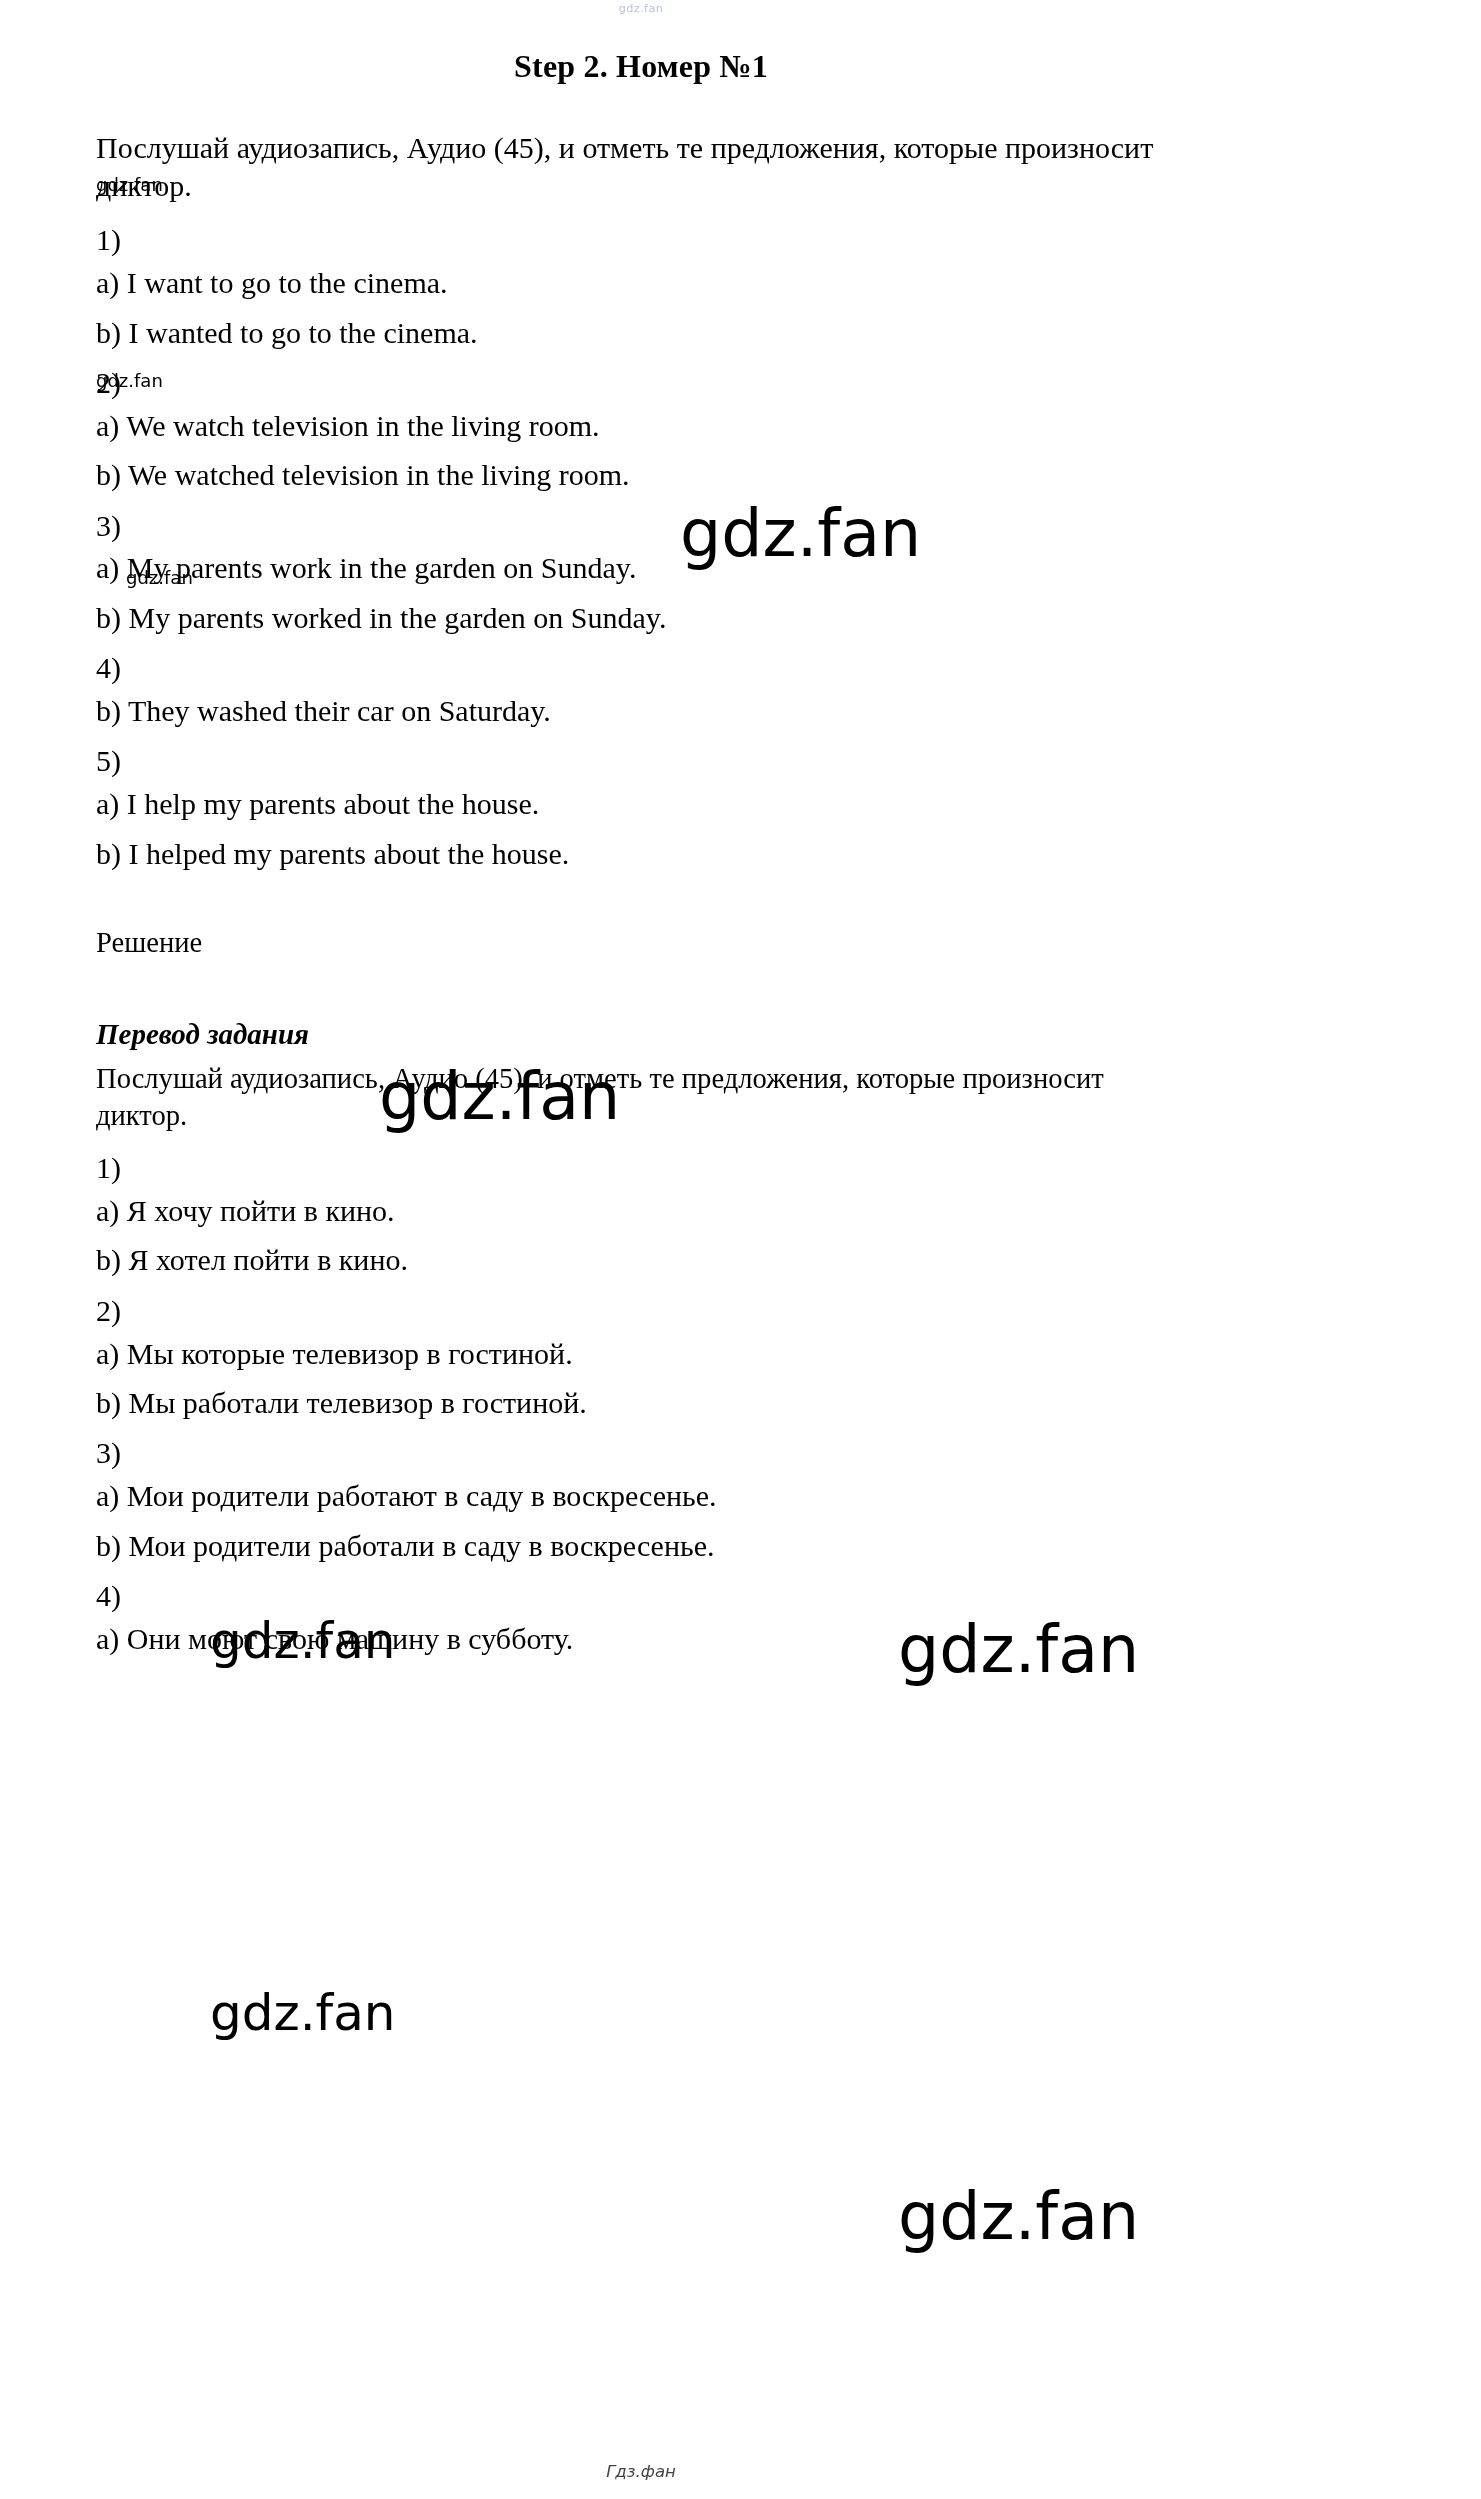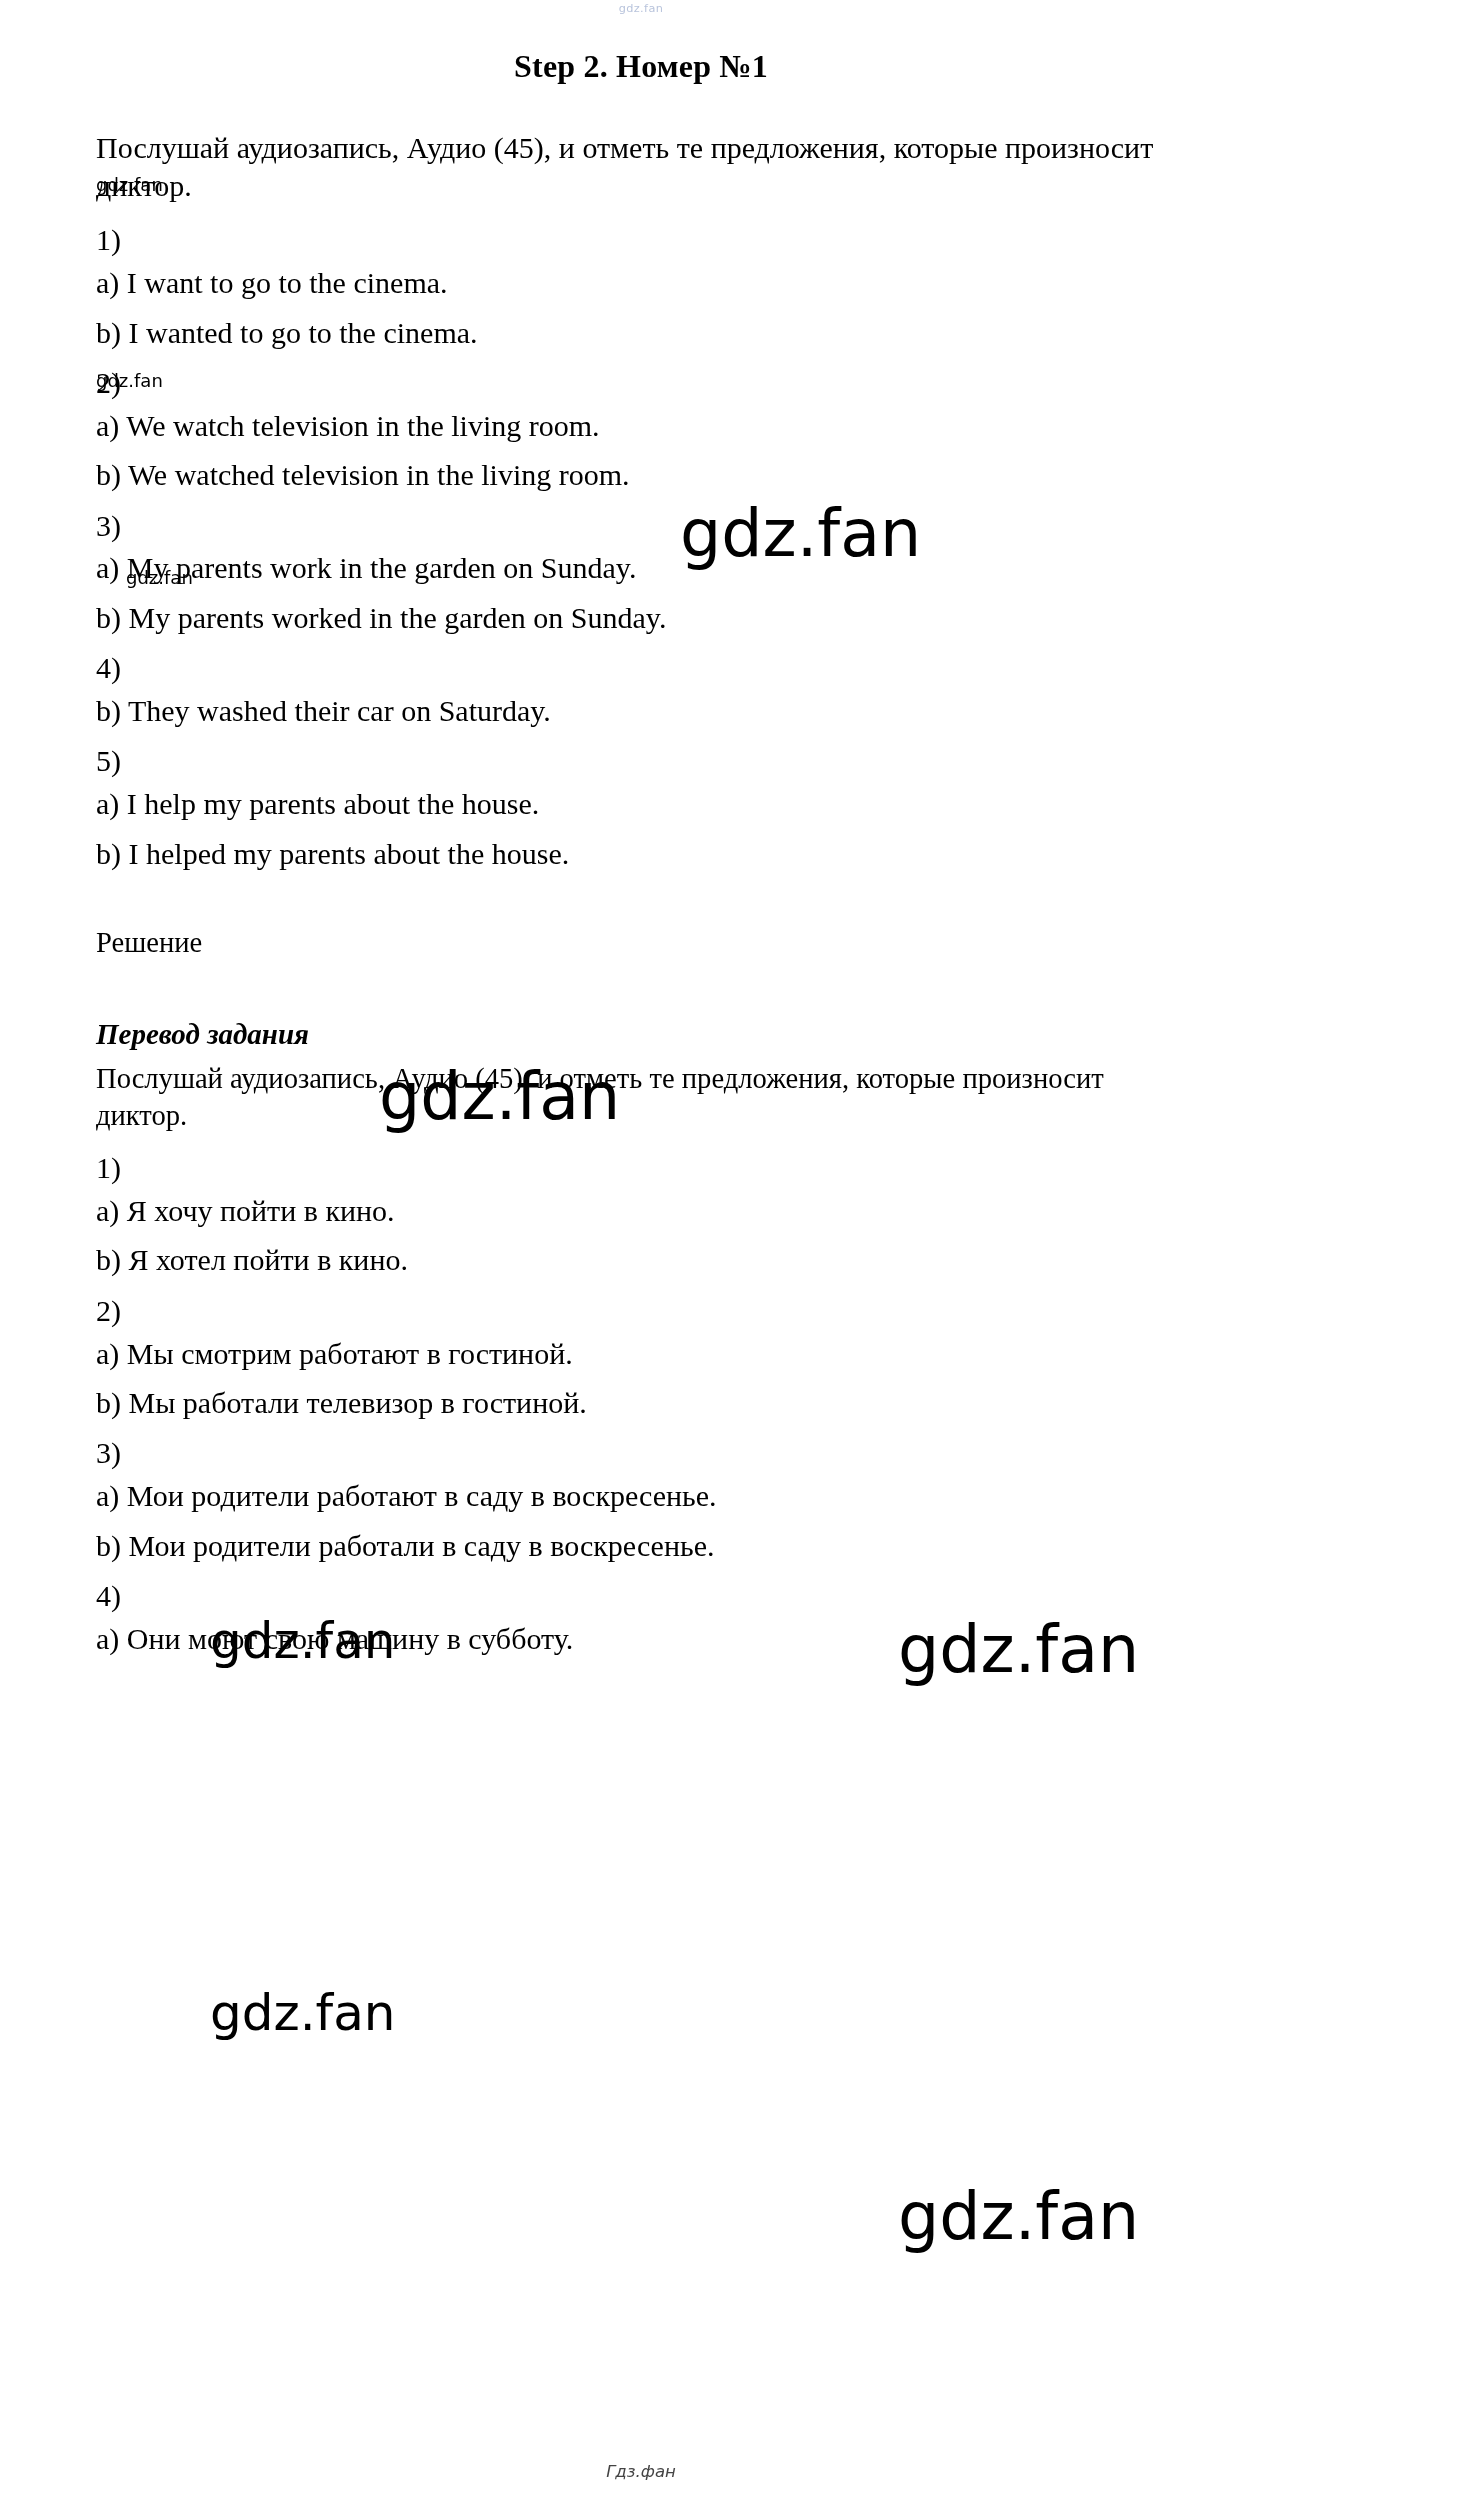--- a/index.html
+++ b/index.html
@@ -147,21 +147,21 @@
 
   <div class="translate-head">Перевод задания</div>
 
   <div class="para2">Послушай аудиозапись, Аудио (45), и отметь те предложения, которые произносит диктор.</div>
 
   <div class="num" style="padding-top:18px;">1)</div>
   <div class="line">a) Я хочу пойти в кино.</div>
   <div class="line">b) Я хотел пойти в кино.</div>
 
   <div class="num">2)</div>
-  <div class="line">a) Мы смотрим работают в гостиной.</div>
+  <div class="line">a) Мы которые телевизор в гостиной.</div>
   <div class="line">b) Мы работали телевизор в гостиной.</div>
 
   <div class="num">3)</div>
   <div class="line">a) Мои родители работают в саду в воскресенье.</div>
   <div class="line">b) Мои родители работали в саду в воскресенье.</div>
 
   <div class="num">4)</div>
   <div class="line">a) Они моют свою машину в субботу.</div>
 
   <div class="wm wm-big" style="left:680px; top:496px;">gdz.fan</div>

